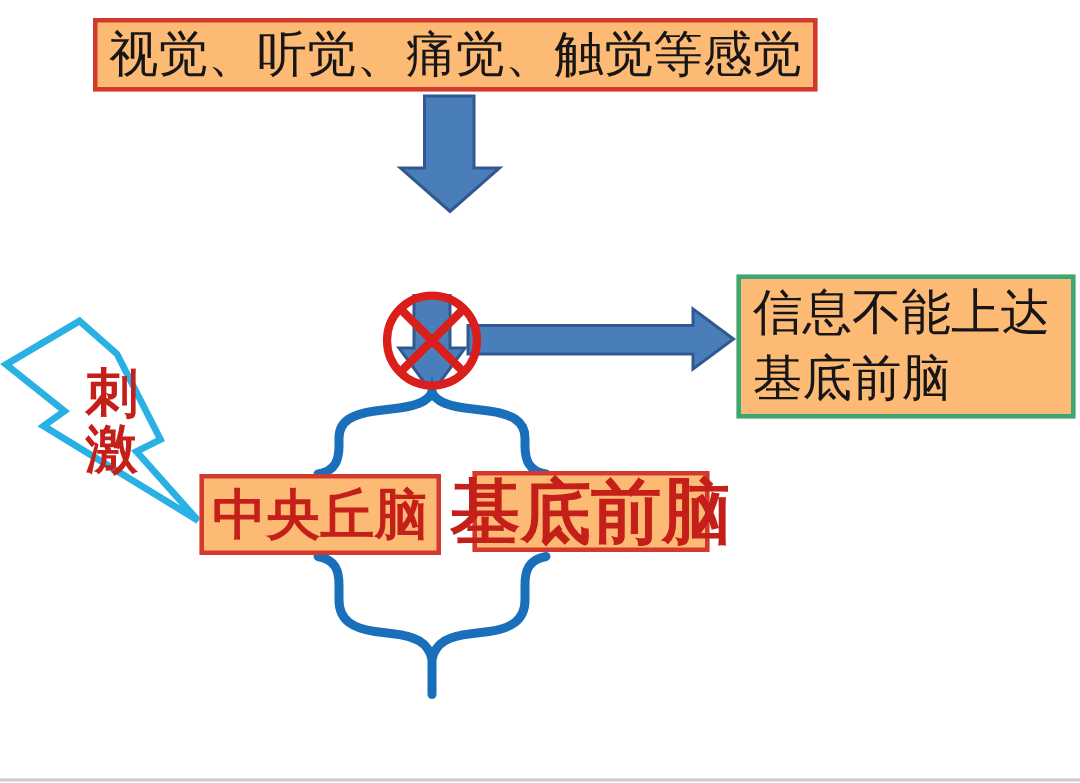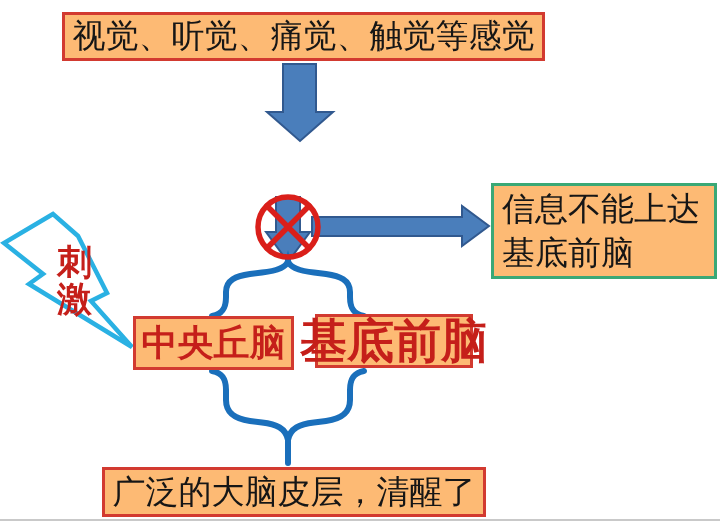--- a/index.html
+++ b/index.html
@@ -74,16 +74,15 @@
     <span>信息不能上达</span>
     <span>基底前脑</span>
   </div>
 
   <div id="stimulus-label">刺激</div>
 
   <div class="box red-border red-text" id="thalamus-box">中央丘脑</div>
 
   <div class="box red-border red-text" id="forebrain-box">基底前脑</div>
 
-  <div class="box red-border" id="cortex-box">广泛的大脑皮层，清醒了</div>
 
   <div id="edge-line"></div>
 </div>
 
 </body></html>

